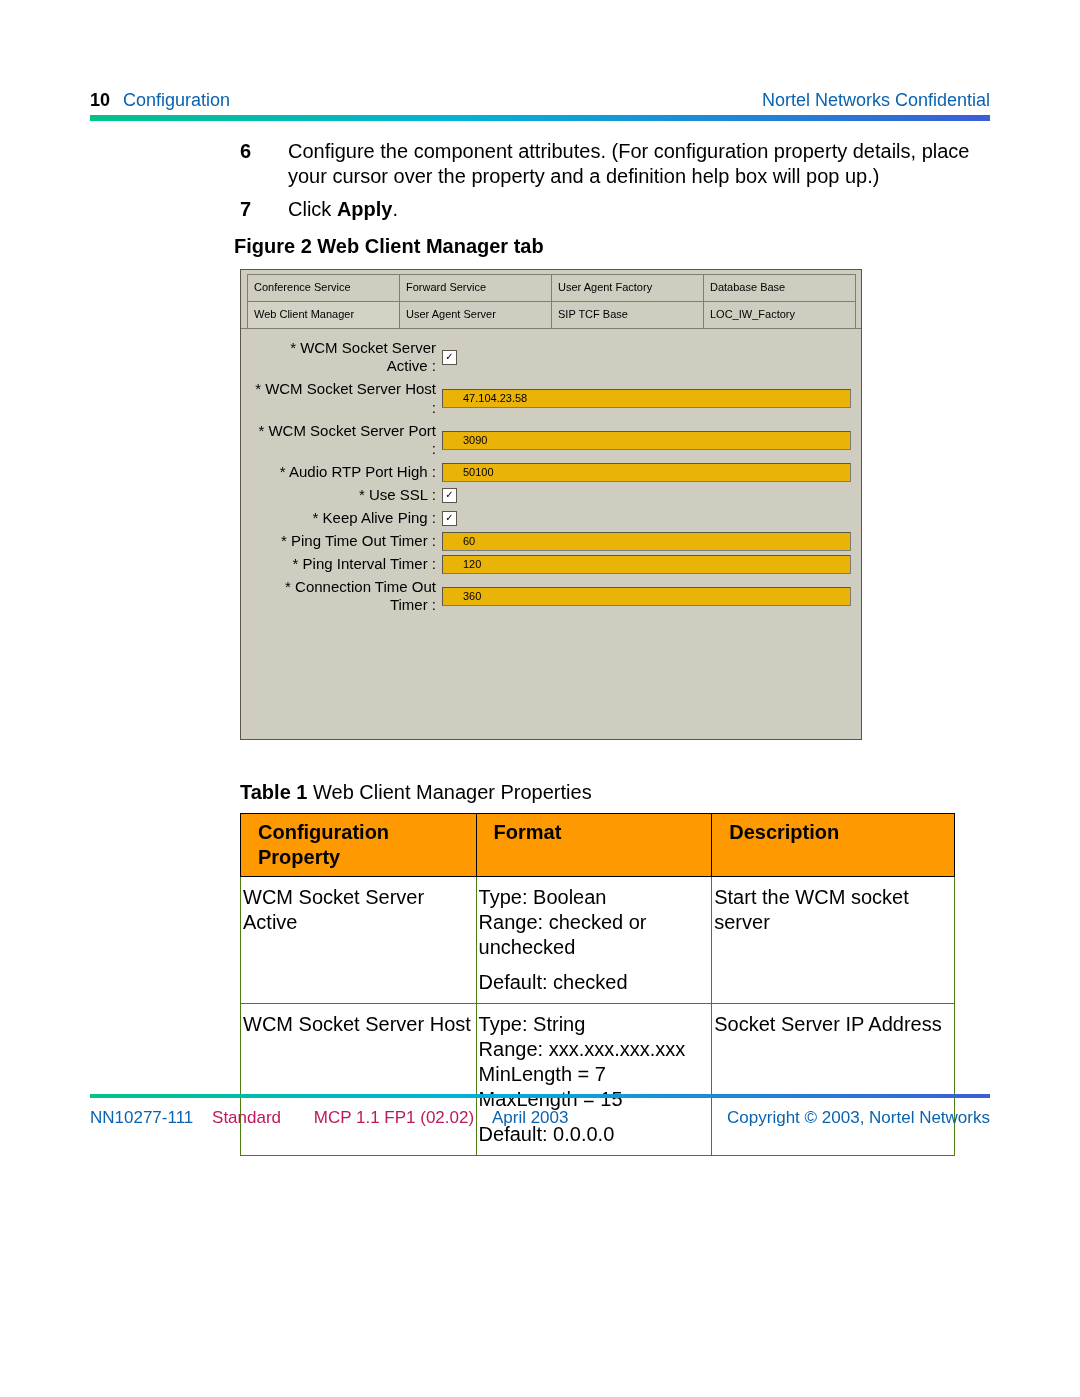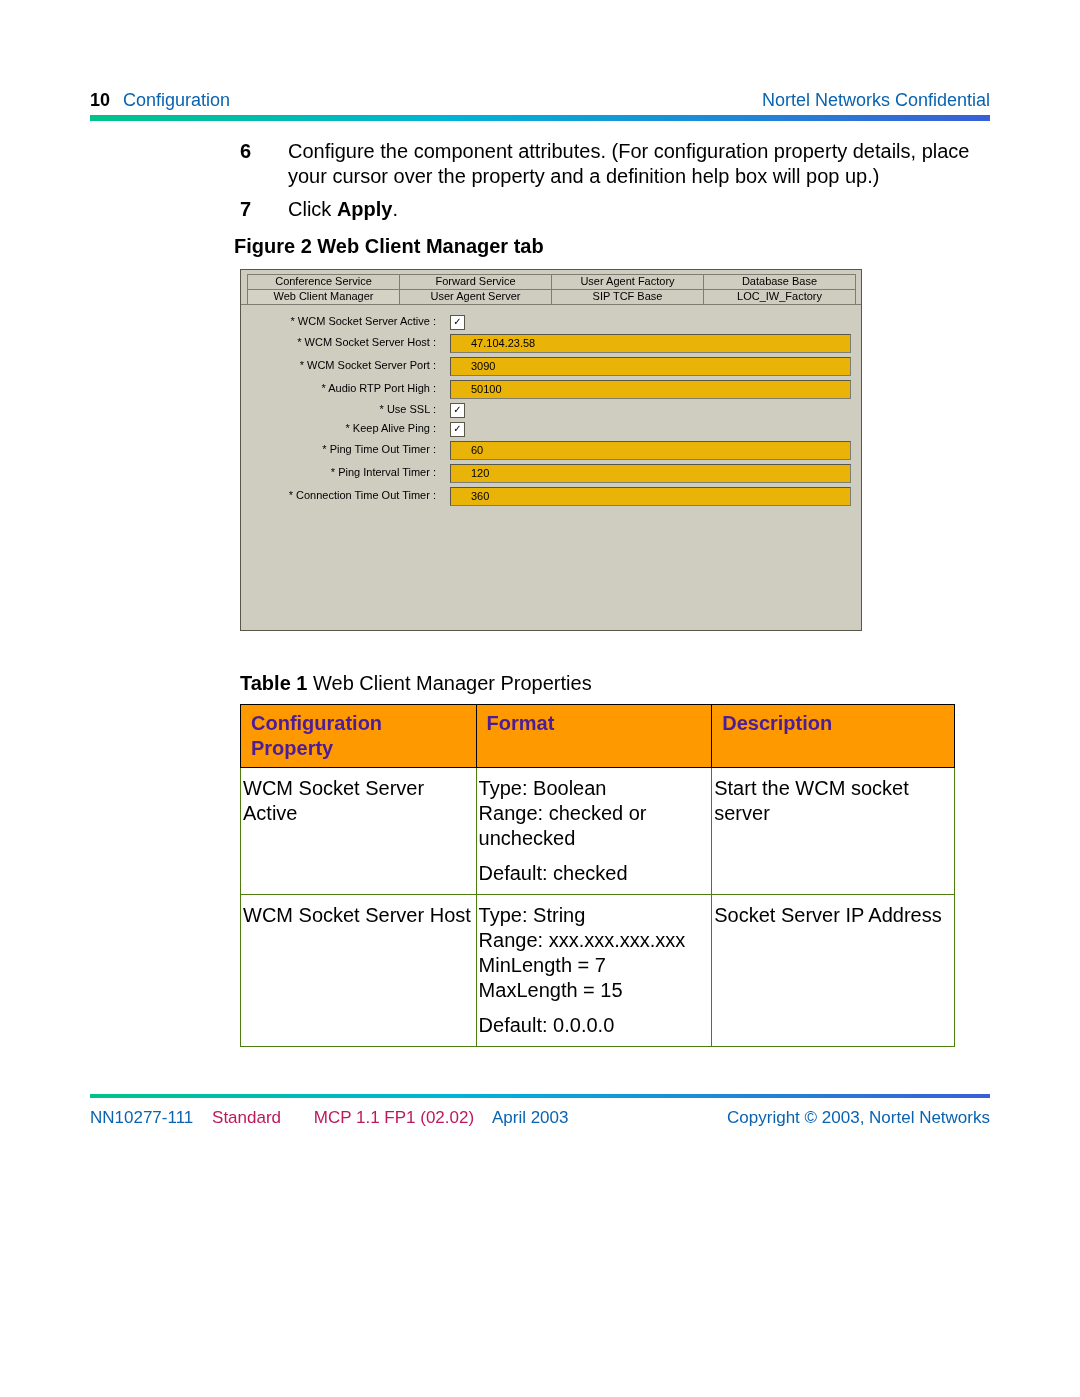--- a/index.html
+++ b/index.html
@@ -70,45 +70,44 @@
     padding-top: 4px;
   }
   .tab-row {
     display: flex;
     padding: 0 6px;
   }
   .tab {
     flex: 1;
     border: 1px solid #7f7d72;
     border-bottom: none;
-    padding: 0 6px;
+    padding: 6px 6px;
     background: #cfccc0;
-    text-align: center;
     margin-right: -1px;
     white-space: nowrap;
     font-size: 11px;
   }
   .tab.active {
     background: #d4d1c5;
     position: relative;
     z-index: 2;
   }
   .wcm-form {
     padding: 10px 10px 120px 10px;
   }
   .form-row {
     display: flex;
     align-items: center;
     margin-bottom: 4px;
   }
   .form-label {
     width: 185px;
     text-align: right;
-    padding-right: 14px;
-    font-size: 11px;
+    padding-right: 6px;
+    font-size: 15px;
   }
   .form-input {
     flex: 1;
     background: #eab308;
     border: 1px solid #7f7d72;
     border-top-color: #5a574a;
     border-left-color: #5a574a;
     height: 17px;
     padding: 0 20px;
     font-size: 11px;
@@ -132,23 +131,23 @@
     margin-bottom: 8px;
   }
   .table-caption b { font-weight: bold; }
   .prop-table {
     width: 715px;
     border-collapse: collapse;
     font-size: 20px;
   }
   .prop-table th {
     background: #ff9900;
-    color: #4c1d95;
+    color: #000000;
     text-align: left;
-    padding: 6px 10px;
+    padding: 6px 17px;
     border: 1px solid #000;
     font-weight: bold;
     vertical-align: top;
   }
   .prop-table td {
     border: 1px solid #4d7c0f;
     padding: 8px 2px;
     vertical-align: top;
     line-height: 1.25;
   }

